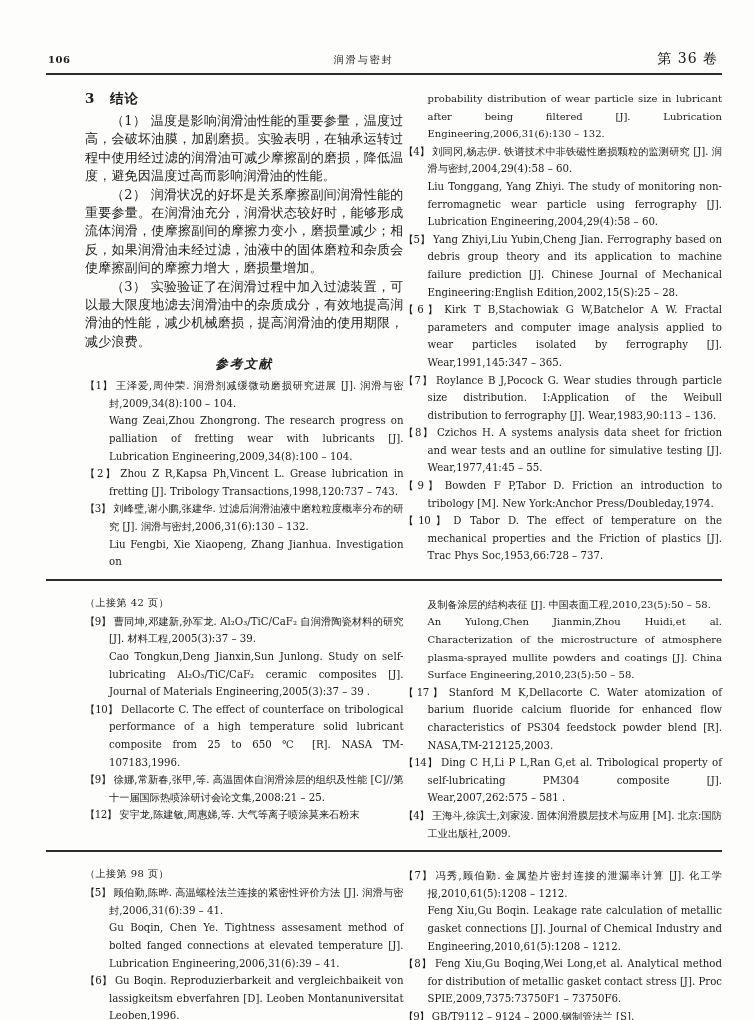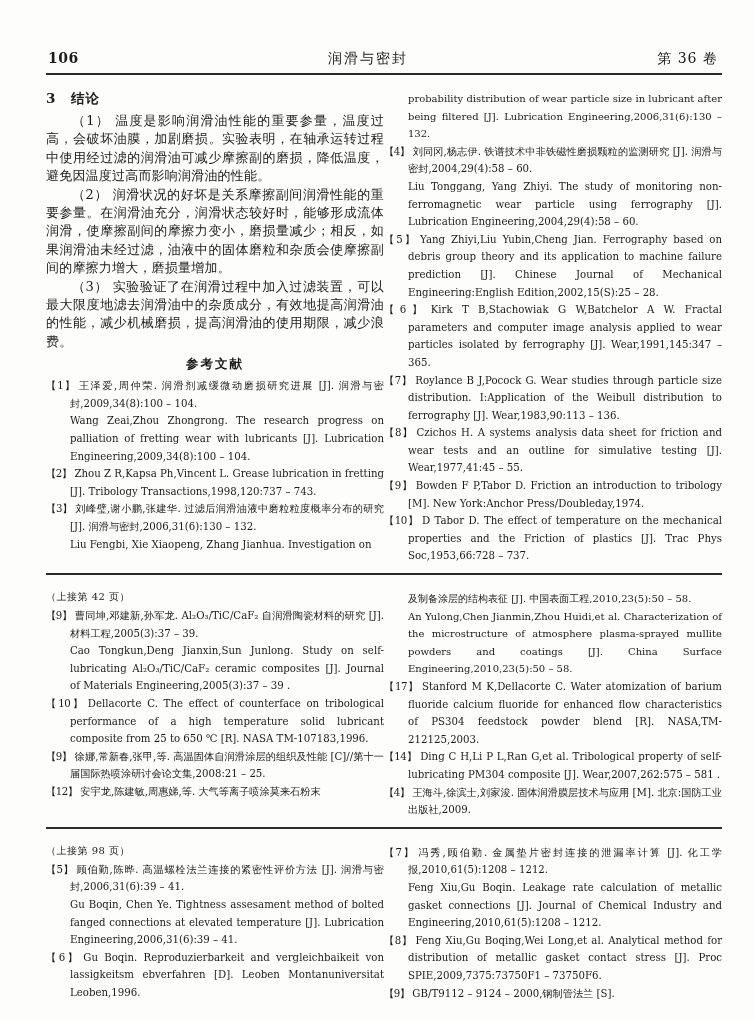--- a/index.html
+++ b/index.html
@@ -12,38 +12,38 @@
     color:#1b1b1b;
     font-family:"DejaVu Serif","Liberation Serif",serif;
     padding:50px 33px 0 46px;
     overflow:hidden;
   }
   
   .header-row {
     display:flex; justify-content:space-between; align-items:baseline;
     padding:0 4px 5px 2px;
   }
-  .page-num { font-size:14px; font-weight:bold; letter-spacing:.5px; }
-  .journal-title { font-size:14px; letter-spacing:2px; }
+  .page-num { font-size:10px; font-weight:bold; letter-spacing:.5px; }
+  .journal-title { font-size:10px; letter-spacing:2px; }
   .volume { font-size:14px; letter-spacing:1px; }
   .header-rule { border:none; border-top:2px solid #2c2c2c; height:0; }
 
   
-  .columns { display:flex; margin-top:15px; }
+  .columns { display:flex; margin-top:15px;margin-left:39px; }
   .col { flex:1 1 0; min-width:0; }
 
   
   .concl-heading { font-size:13.5px; font-weight:bold; margin-bottom:4px; letter-spacing:1px; }
   .concl-para {
     font-size:13px; line-height:18.4px;
     text-align:justify; text-indent:2em; letter-spacing:.2px;
   }
 
   
-  .refs-heading { text-align:center; font-weight:bold; font-size:12.5px; margin:5px 0 4px; letter-spacing:2px; }
+  .refs-heading { text-align:center; font-weight:bold; font-size:12.5px; margin:5px 0 4px; letter-spacing:2px;font-style:italic; }
   .ref-item {
     font-size:10.2px; line-height:17.6px;
     padding-left:24px; text-align:justify;
   }
   .ref-part.first { text-indent:-24px; }
   .ref-label { letter-spacing:-.5px; margin-right:3px; }
   .ref-cont {
     font-size:10px; line-height:17.6px;
     padding-left:24px; text-align:justify;
   }

